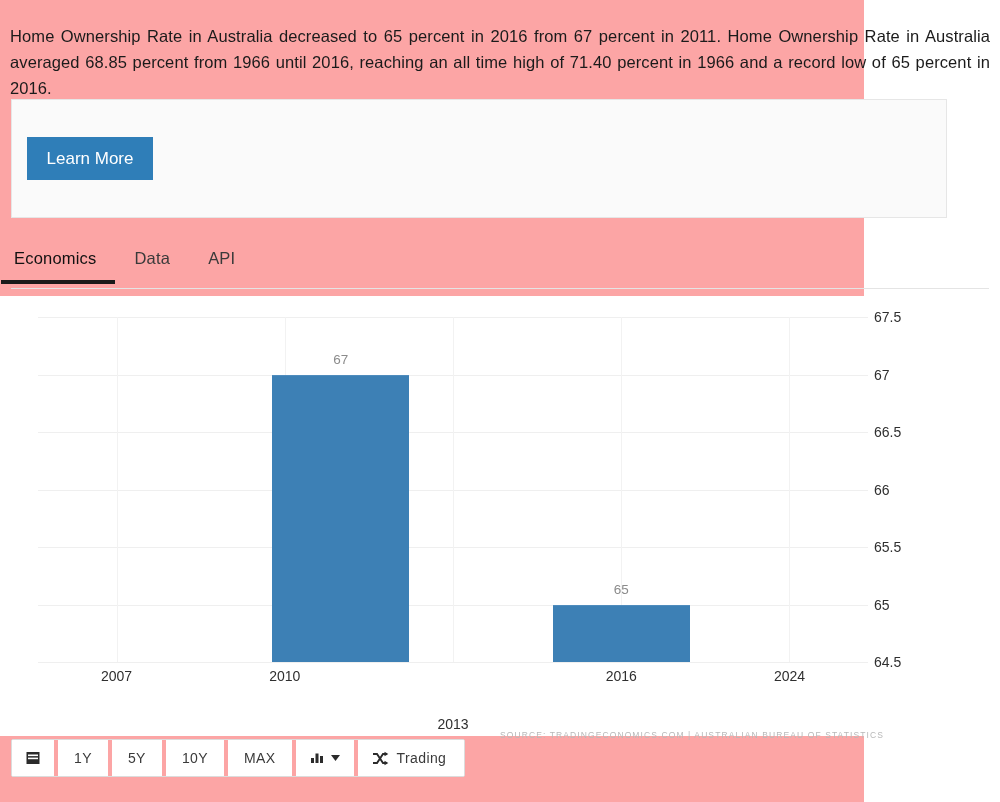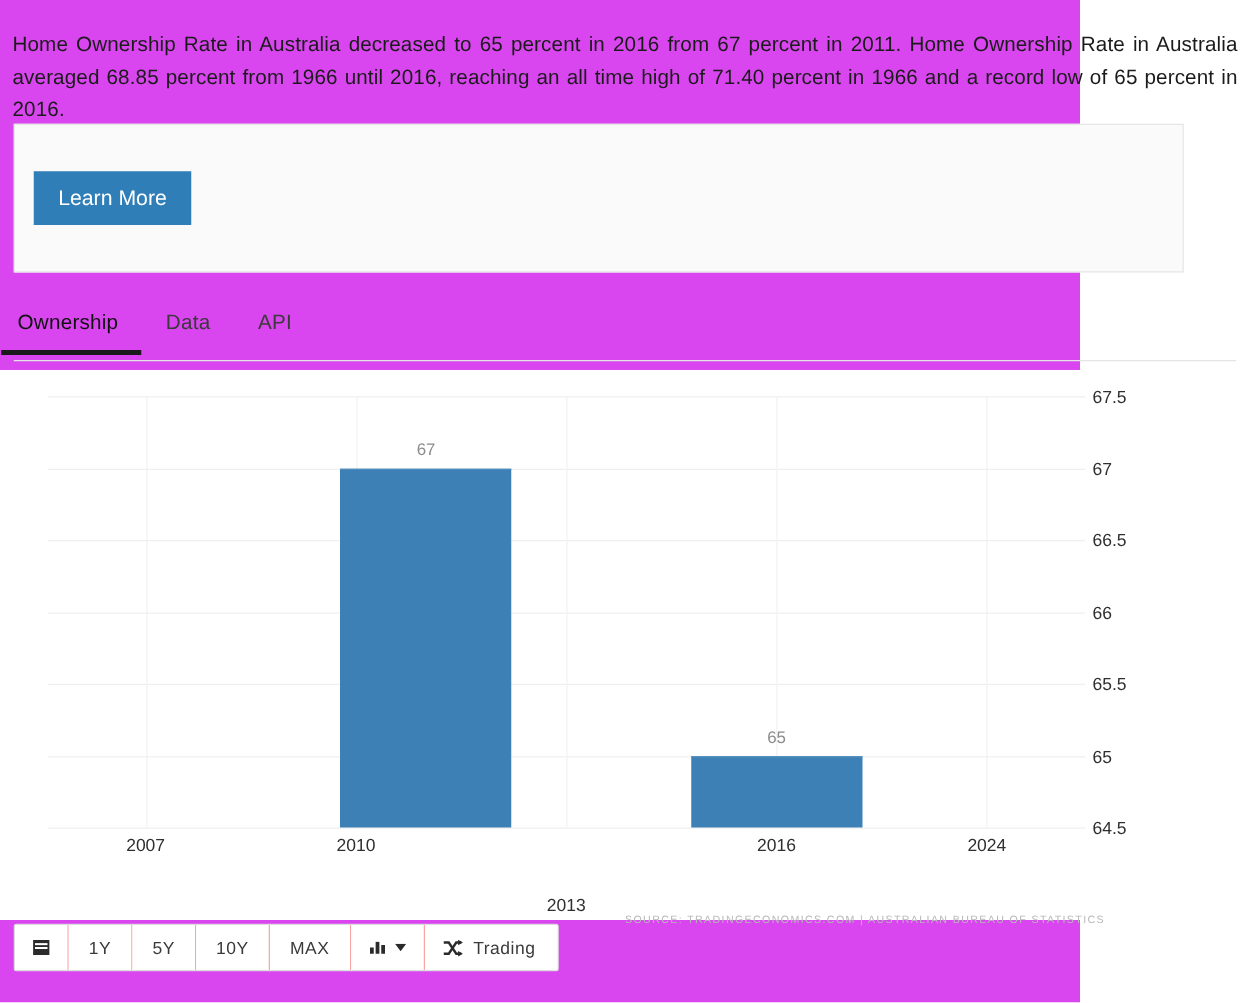--- a/index.html
+++ b/index.html
@@ -7,21 +7,21 @@
     margin: 0; padding: 0;
     width: 1000px; height: 802px;
     background: #ffffff;
     font-family: "Liberation Sans", sans-serif;
     color: #222;
     overflow: hidden;
   }
   #page {
     position: relative;
     width: 864px; height: 802px;
-    background: #d946ef;
+    background: #fca5a5;
   }
 
   
   .intro {
     position: absolute;
     left: 10px; top: 6px;
     width: 980px;
     font-size: 16.5px;
     line-height: 26px;
     text-align: justify;
@@ -171,21 +171,21 @@
     border-radius: 2px;
     overflow: hidden;
   }
   .tb-btn {
     display: flex;
     align-items: center;
     justify-content: center;
     padding: 0 16px;
     font-size: 14px;
     color: #3a3a3a;
-    border-right: 1px solid #fca5a5;
+    border-right: 4px solid #fca5a5;
     background: #fff;
     cursor: pointer;
     letter-spacing: .4px;
     white-space: nowrap;
   }
   .tb-btn:last-child { border-right: none; }
   .tb-btn.icon-only { padding: 0 13px; }
   .tb-btn.compare { padding: 0 18px 0 14px; gap: 8px; }
   .tb-btn.charttype { padding: 0 14px; gap: 6px; }
   .embed-btn {
@@ -209,21 +209,21 @@
 
 <div id="page">
 
   <p class="intro">Home Ownership Rate in Australia decreased to 65 percent in 2016 from 67 percent in 2011. Home Ownership Rate in Australia averaged 68.85 percent from 1966 until 2016, reaching an all time high of 71.40 percent in 1966 and a record low of 65 percent in 2016.</p>
 
   <div class="api-box">
     <button class="learn-more">Learn More</button>
   </div>
 
   <div class="tabs">
-    <div class="tab active">Ownership</div>
+    <div class="tab active">Economics</div>
     <div class="tab">Data</div>
     <div class="tab">API</div>
   </div>
 
   <div class="chart-area">
     <div class="plot" id="plot">
         <div class="gridline-h" style="top: 0px;"></div>
         <div class="gridline-h" style="top: 57.5px;"></div>
         <div class="gridline-h" style="top: 115px;"></div>
         <div class="gridline-h" style="top: 172.5px;"></div>

